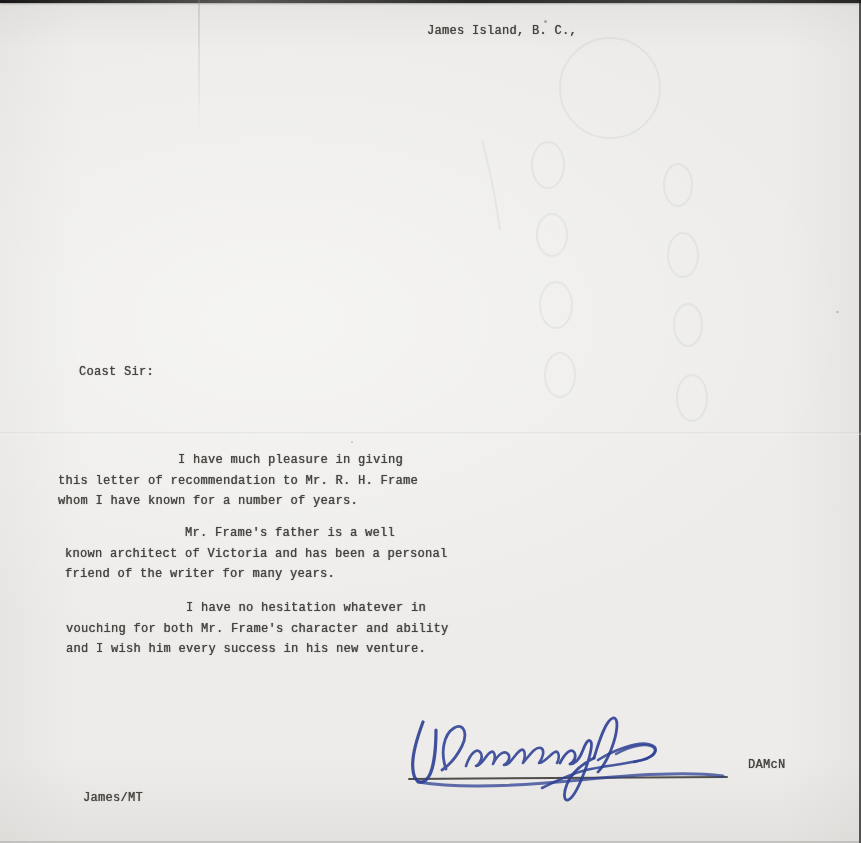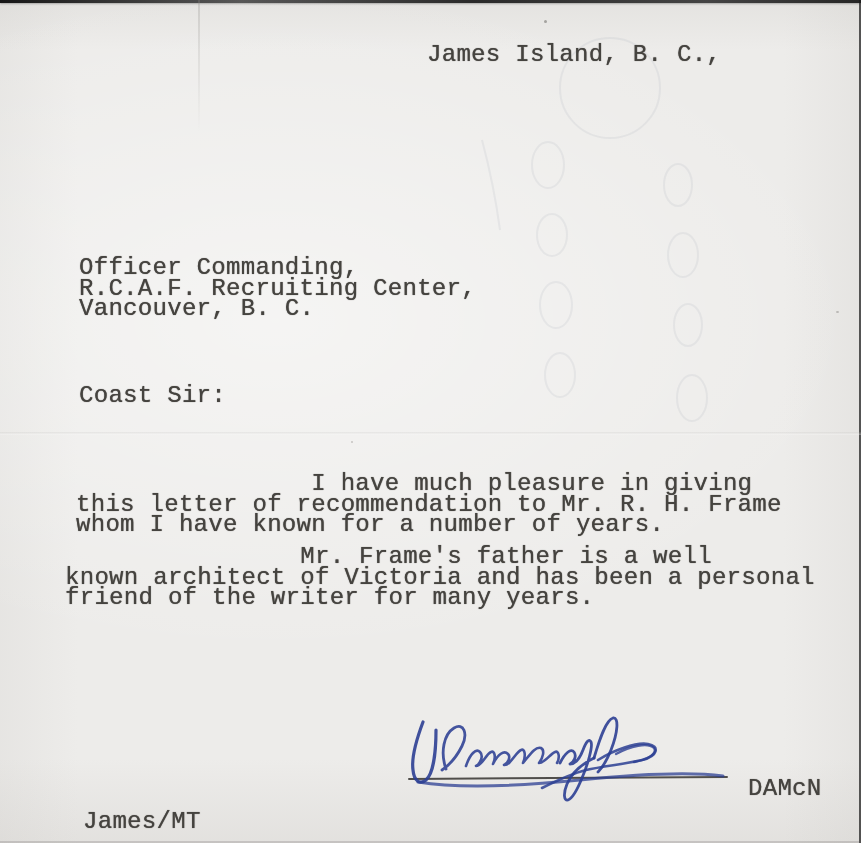--- a/index.html
+++ b/index.html
@@ -11,26 +11,25 @@
     background-image:
       radial-gradient(ellipse 900px 520px at 32% 38%, rgba(255,255,255,0.45), rgba(255,255,255,0) 65%),
       linear-gradient(to bottom, rgba(205,203,199,0.28) 0%, rgba(255,255,255,0) 6%),
       linear-gradient(to right, rgba(203,201,197,0.20) 0%, rgba(255,255,255,0) 9%, rgba(255,255,255,0) 91%, rgba(204,202,198,0.22) 100%),
       linear-gradient(to bottom, rgba(255,255,255,0) 90%, rgba(203,200,196,0.30) 100%);
     font-family:"Liberation Mono","DejaVu Sans Mono",monospace;
   }
   .typed{
     position:absolute;
     white-space:pre;
-    font-size:24px;
+    font-size:12px;
     line-height:20.6px;
     letter-spacing:0.3px;
     color:#45433f;
     text-shadow:0 0 1px rgba(69,67,63,0.75), 0.35px 0.25px 0 rgba(69,67,63,0.35);
-    margin-top:24px;
   }
   .edge-top{position:absolute;top:0;left:0;right:0;height:3px;
     background:linear-gradient(to right,rgba(12,12,12,0.95),rgba(52,52,52,0.8) 28%,rgba(22,22,22,0.9) 55%,rgba(40,40,40,0.85) 82%,rgba(18,18,18,0.9));
     box-shadow:0 1px 2px rgba(60,60,60,0.35);}
   .edge-right{position:absolute;top:0;right:0;bottom:0;width:2px;background:rgba(28,28,28,0.72);}
   .edge-bottom{position:absolute;left:0;right:0;bottom:0;height:2px;background:rgba(95,93,90,0.22);}
   .crease-h{position:absolute;left:0;right:0;top:432px;height:3px;
     background:linear-gradient(to bottom,rgba(148,146,142,0.14),rgba(255,255,255,0.35));}
   .crease-v{position:absolute;left:198px;top:0;width:2px;height:132px;
     background:linear-gradient(to bottom,rgba(140,138,134,0.28),rgba(140,138,134,0));}
@@ -72,34 +71,34 @@
       <ellipse cx="683" cy="255" rx="15" ry="22"></ellipse>
       <ellipse cx="688" cy="325" rx="14" ry="21"></ellipse>
       <ellipse cx="692" cy="398" rx="15" ry="23"></ellipse>
       <path d="M482,140 C490,170 496,200 500,230"></path>
     </g>
   </svg>
 
   <div class="typed" style="left:427px;top:21px">James Island, B. C.,</div>
 
 
-  <div class="typed" style="left:79px;top:234px">Officer Commanding,
-R.C.A.F. Recruiting Center,
-Vancouver, B. C.</div>
 
   <div class="typed" style="left:79px;top:362px">Coast Sir:</div>
 
-  <div class="typed" style="left:76px;top:450px">                I have much pleasure in giving
+  <div class="typed" style="left:58px;top:450px">                I have much pleasure in giving
 this letter of recommendation to Mr. R. H. Frame
 whom I have known for a number of years.</div>
 
   <div class="typed" style="left:65px;top:523px">                Mr. Frame's father is a well
 known architect of Victoria and has been a personal
 friend of the writer for many years.</div>
 
+  <div class="typed" style="left:66px;top:598px">                I have no hesitation whatever in
+vouching for both Mr. Frame's character and ability
+and I wish him every success in his new venture.</div>
 
   <div class="sig-underline"></div>
 
   <svg class="signature-svg" width="345" height="100" viewBox="0 0 345 100">
 
     <path d="M33,14 C27,30 21,48 23,62 C24,73 30,77 36,72 C44,65 46,40 46,22" stroke-width="3.2" opacity="0.9"></path>
 
     <path d="M28,74 C70,81 130,78 190,72 C250,66 302,64 333,68" stroke-width="3" opacity="0.75"></path>
 
     <path d="M56,61 C50,44 54,26 64,20 C74,14 78,26 72,38 C66,50 58,58 52,62" stroke-width="2.8" opacity="0.88"></path>

